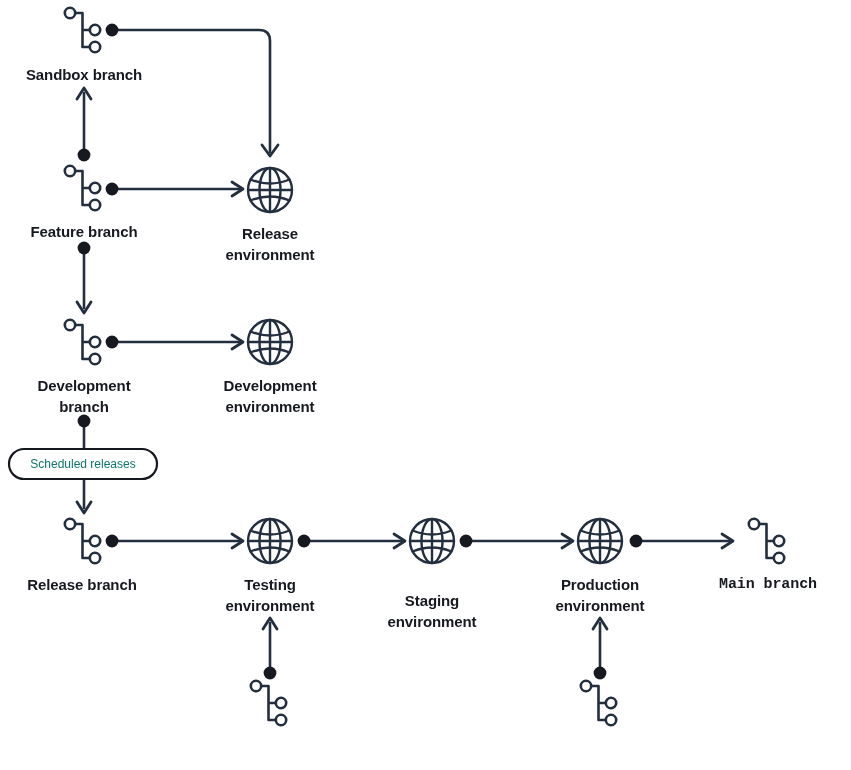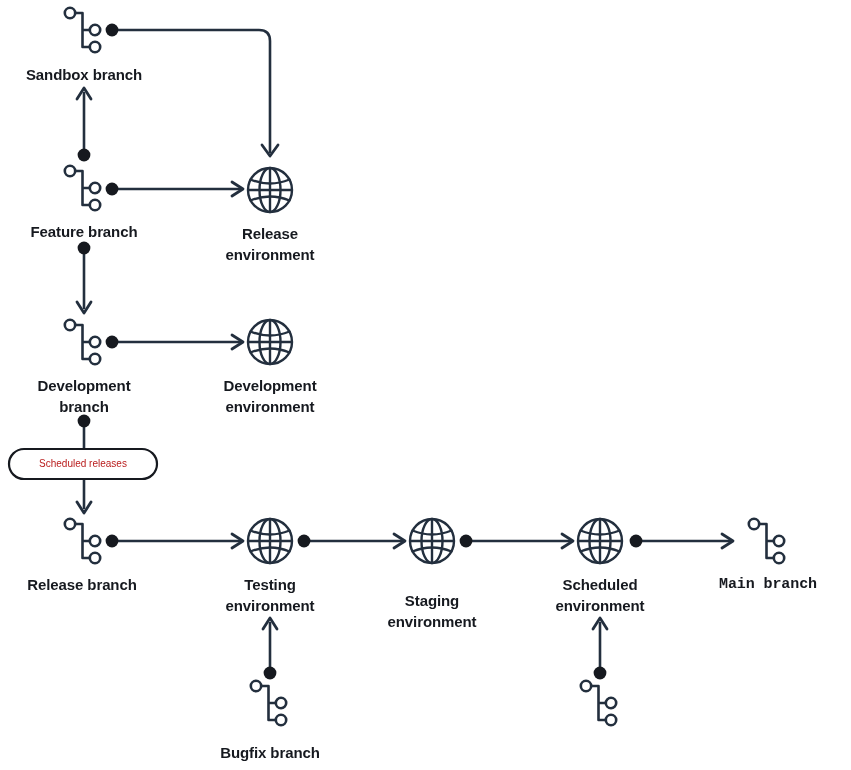--- a/index.html
+++ b/index.html
@@ -35,23 +35,23 @@
     font-size: 15px;
     line-height: 21px;
     letter-spacing: -0.1px;
     color: #16191f;
     white-space: pre-line;
     transform: translateX(-50%);
     pointer-events: none;
   }
   .pill-label {
     position: absolute;
-    font-size: 10px;
+    font-size: 12px;
     line-height: 16px;
-    color: #b91c1c;
+    color: #0f766e;
     font-weight: normal;
     white-space: nowrap;
     transform: translate(-50%, -50%);
     pointer-events: none;
   }
 </style>
 </head>
 <body>
 
 <div id="diagram-root">
@@ -208,33 +208,32 @@
 
   <div class="node-label" style="left:84px; top:221px; width:220px;">Feature branch</div>
 
   <div class="node-label" style="left:84px; top:375px; width:190px;">Development
 branch</div>
 
   <div class="node-label" style="left:82px; top:574px; width:210px;">Release branch</div>
 
   <div class="node-label" style="left:768px; top:574px; width:166px;font-family:Liberation Mono, monospace;">Main branch</div>
 
-  <div class="node-label" style="left:270px; top:742px; width:200px;">Bugfix branch</div>
 
 
   <div class="node-label" style="left:270px; top:223px; width:190px;">Release
 environment</div>
 
   <div class="node-label" style="left:270px; top:375px; width:200px;">Development
 environment</div>
 
   <div class="node-label" style="left:270px; top:574px; width:190px;">Testing
 environment</div>
 
   <div class="node-label" style="left:432px; top:574px; width:190px;margin-top:16px;">Staging
 environment</div>
 
-  <div class="node-label" style="left:600px; top:574px; width:190px;">Scheduled
+  <div class="node-label" style="left:600px; top:574px; width:190px;">Production
 environment</div>
 
   <div class="pill-label" style="left:83px; top:464px;">Scheduled releases</div>
 
 </div>
 
 </body></html>

